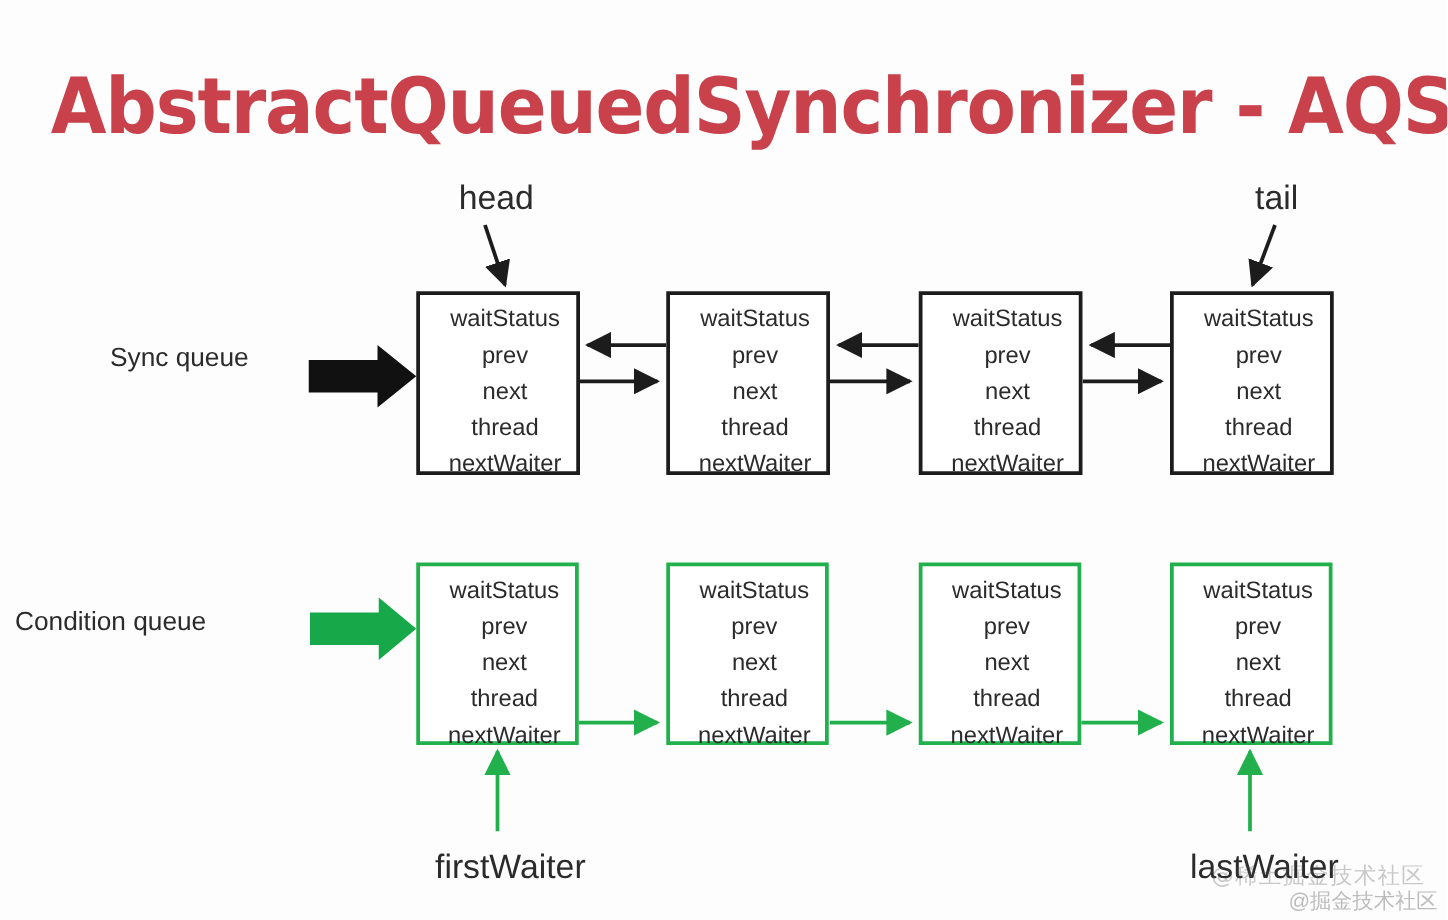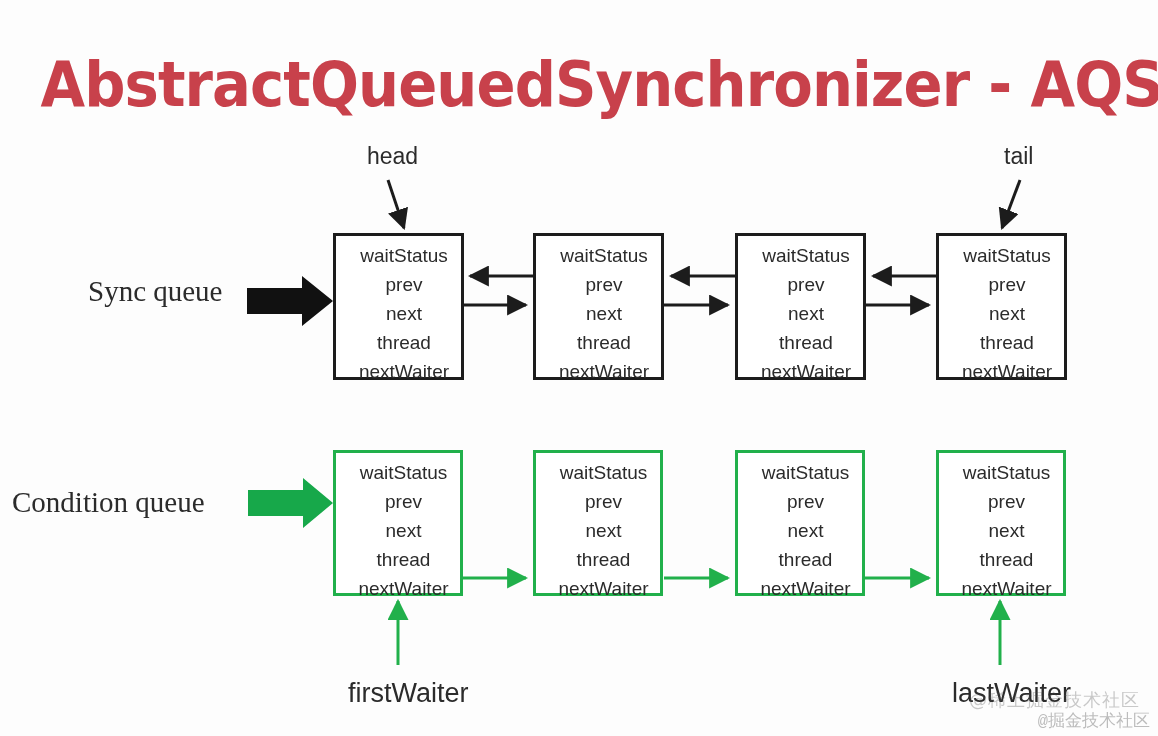--- a/index.html
+++ b/index.html
@@ -61,46 +61,45 @@
   }
 
   
   .label {
     position: absolute;
     font-family: "Liberation Sans", sans-serif;
     color: #2b2b2b;
     white-space: nowrap;
   }
   #label-head, #label-tail {
-    font-size: 23px;
+    font-size: 27px;
   }
   #label-sync-queue, #label-condition-queue {
-    font-size: 29px;
-    font-family: Liberation Serif, serif;
+    font-size: 21px;
   }
   #label-first-waiter, #label-last-waiter {
     font-size: 27px;
   }
 
   
   svg.overlay {
     position: absolute;
     left: 0;
     top: 0;
     width: 1158px;
     height: 736px;
     pointer-events: none;
   }
 
   
   #watermark {
     position: absolute;
     right: 8px;
     bottom: 4px;
-    font-family: Liberation Mono, monospace;
+    font-family: Liberation Sans, sans-serif;
     font-size: 17px;
     color: rgba(90,90,90,0.40);
     white-space: nowrap;
   }
   #watermark-2 {
     position: absolute;
     right: 18px;
     bottom: 24px;
     font-family: "DejaVu Sans", sans-serif;
     font-size: 18px;

